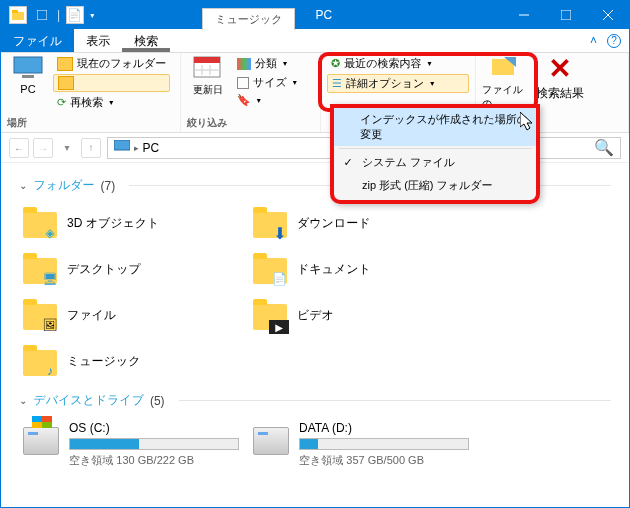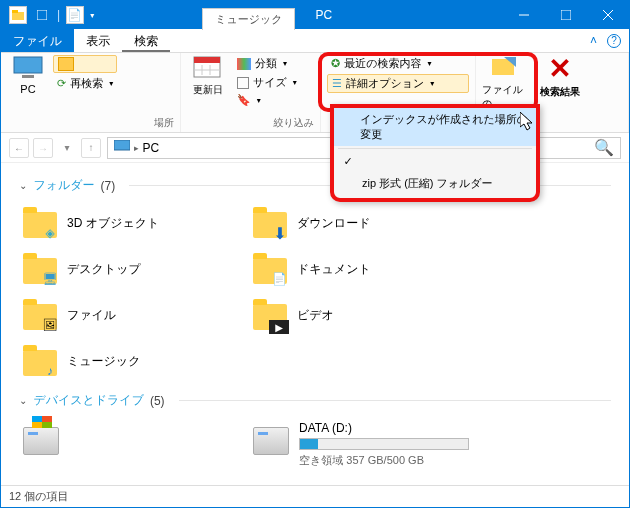--- a/index.html
+++ b/index.html
@@ -10,26 +10,26 @@
     .qat-icon { width: 18px; height: 18px; background: #fff; border: 1px solid #ccc; display: flex; align-items: center; justify-content: center; }
     .title-tabs { display: flex; align-items: flex-end; margin-left: 100px; }
     .contextual-tab { background: #fff; color: #555; padding: 3px 12px 3px; font-size: 11px; border: 1px solid #ccc; border-bottom: none; position: relative; top: 1px; }
     .title-text { margin-left: 20px; display: flex; align-items: center; }
     .win-controls { margin-left: auto; display: flex; }
     .win-btn { width: 42px; display: flex; align-items: center; justify-content: center; cursor: pointer; }
     .win-btn svg { width: 10px; height: 10px; stroke: #fff; fill: none; stroke-width: 1; }
     .ribbon-tabs { height: 24px; display: flex; font-size: 12px; border-bottom: 1px solid #ddd; background: #fff; }
     .rtab { padding: 4px 12px; cursor: pointer; }
     .rtab.file { background: #0078d7; color: #fff; }
-    .rtab.active { border-bottom: 2px solid #737373; }
+    .rtab.active { border-bottom: 4px solid #737373; }
     .ribbon-help { margin-left: auto; display: flex; align-items: center; gap: 10px; padding-right: 8px; color: #0078d7; }
     .ribbon { height: 80px; background: #fcfcfc; border-bottom: 1px solid #ddd; display: flex; font-size: 11px; position: relative; }
     .rgroup { border-right: 1px solid #eee; padding: 2px 6px; display: flex; flex-direction: column; }
     .rgroup-body { flex: 1; display: flex; gap: 4px; }
-    .rgroup-label { text-align: right; color: #666; font-size: 10px; padding-top: 1px; }
+    .rgroup-label { text-align: left; color: #666; font-size: 10px; padding-top: 1px; font-weight: bold; }
     .rbig { display: flex; flex-direction: column; align-items: center; width: 42px; gap: 2px; }
     .rbig-icon { width: 32px; height: 26px; }
     .rlist { display: flex; flex-direction: column; gap: 2px; }
     .rmini { display: flex; align-items: center; gap: 4px; padding: 1px 4px; cursor: pointer; }
     .rmini.hl { background: #fff3d1; border: 1px solid #f5c86b; border-radius: 2px; }
     .rmini-icon { width: 16px; height: 14px; background: #ffcb4c; border: 1px solid #e5a000; }
     .dropdown-arrow { font-size: 8px; margin-left: 2px; }
     .breadcrumb-bar { height: 30px; display: flex; align-items: center; gap: 6px; padding: 3px 8px; background: #fff; border-bottom: 1px solid #eee; }
     .bc-nav { display: flex; gap: 4px; }
     .bc-btn { width: 20px; height: 20px; border: 1px solid #ddd; border-radius: 2px; display: flex; align-items: center; justify-content: center; color: #888; font-size: 10px; }
@@ -124,20 +124,24 @@
     <div class="rgroup" style="width:180px;">
       <div class="rgroup-body">
         <div class="rbig">
           <div class="rbig-icon"><svg width="32" height="24">
                 <rect x="2" y="2" width="28" height="16" fill="#4aa3df" stroke="#2a6ca0"></rect>
                 <rect x="10" y="20" width="12" height="3" fill="#888"></rect>
               </svg></div>
           <span>PC</span>
         </div>
         <div class="rlist">
+          <div class="rmini">
+              <span class="rmini-icon"></span>
+              <span>現在のフォルダー</span>
+            </div>
           <div class="rmini hl">
               <span class="rmini-icon"></span>
             </div>
           <div class="rmini">
               <span style="color:#2a8a2a;">⟳</span>
               <span>再検索</span>
               <span class="dropdown-arrow">▾</span>
             </div>
         </div>
       </div>
@@ -199,21 +203,21 @@
       <div class="rgroup-body" style="justify-content:flex-start; gap:6px;">
         <div class="rbig">
           <div class="rbig-icon"><svg width="28" height="22">
                 <rect x="2" y="4" width="22" height="16" fill="#ffd457"></rect>
                 <path d="M14 2 L26 2 L26 12 Z" fill="#5a9fd4"></path>
               </svg></div>
           <span style="font-size:10px;">ファイルの</span>
         </div>
         <div class="rbig">
           <div class="xicon">✕</div>
-          <span style="font-size:10px;white-space:nowrap;font-weight:bold;">検索結果</span>
+          <span style="font-size:12px;white-space:nowrap;">検索結果</span>
         </div>
       </div>
     </div>
   </div>
 
   <div class="breadcrumb-bar">
     <div class="bc-nav">
       <div class="bc-btn">←</div>
       <div class="bc-btn" style="color:#ccc;">→</div>
       <div class="bc-btn" style="border:none;">▾</div>
@@ -296,49 +300,54 @@
 
     <div class="group-header">
       <span class="chev">⌄</span>
       <span>デバイスとドライブ</span>
       <span style="color:#444;">(5)</span>
       <hr>
     </div>
     <div class="item-grid">
       <div class="drive-item">
         <div class="drive-icon win"></div>
+        <div class="drive-info">
+          <div>OS (C:)</div>
+          <div class="drive-bar">
+              <div class="drive-fill" style="width:41%;"></div>
+            </div>
+          <div class="drive-sub">空き領域 130 GB/222 GB</div>
+        </div>
       </div>
       <div class="drive-item">
         <div class="drive-icon"></div>
         <div class="drive-info">
           <div>DATA (D:)</div>
           <div class="drive-bar">
               <div class="drive-fill" style="width:11%;"></div>
             </div>
           <div class="drive-sub">空き領域 357 GB/500 GB</div>
         </div>
       </div>
     </div>
   </div>
 
-  <div class="statusbar">
-    <span>12 個の項目</span>
-  </div>
 </div>
 
 <div class="highlight-box"></div>
 
 <div class="dropdown-menu">
   <div class="mrow hl">
       <span class="check"></span>
       <span>インデックスが作成された場所の変更</span>
     </div>
   <hr>
   <div class="mrow">
       <span class="check">✓</span>
+      <span>システム ファイル</span>
     </div>
   <div class="mrow">
       <span class="check"></span>
       <span>zip 形式 (圧縮) フォルダー</span>
     </div>
 </div>
 
 <div class="cursor">
   <svg viewBox="0 0 16 20">
       <path d="M0 0 L0 15 L4 12 L7 18 L10 16 L7 11 L12 11 Z" fill="#fff" stroke="#000"></path>

